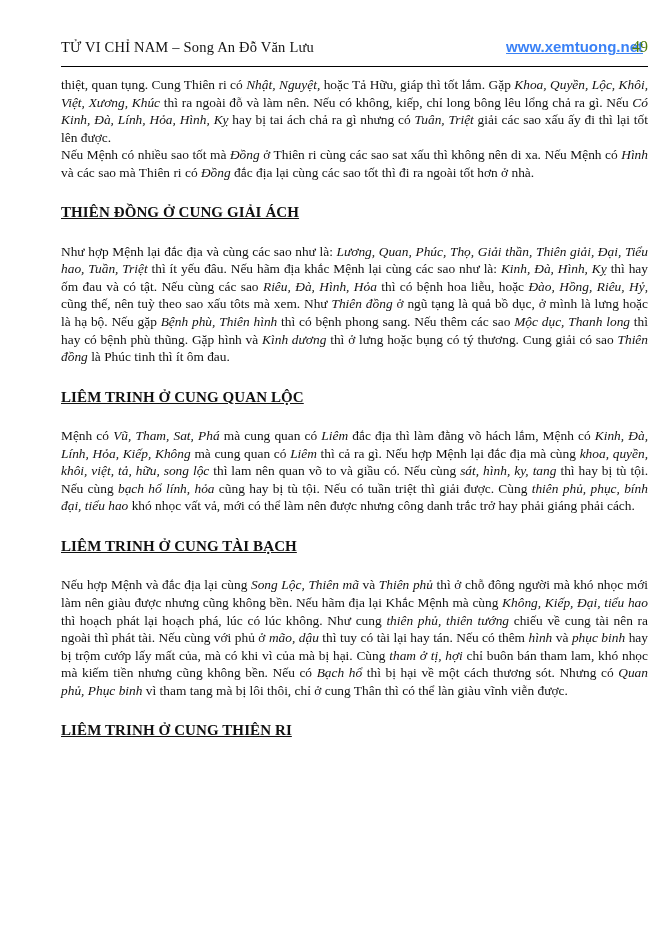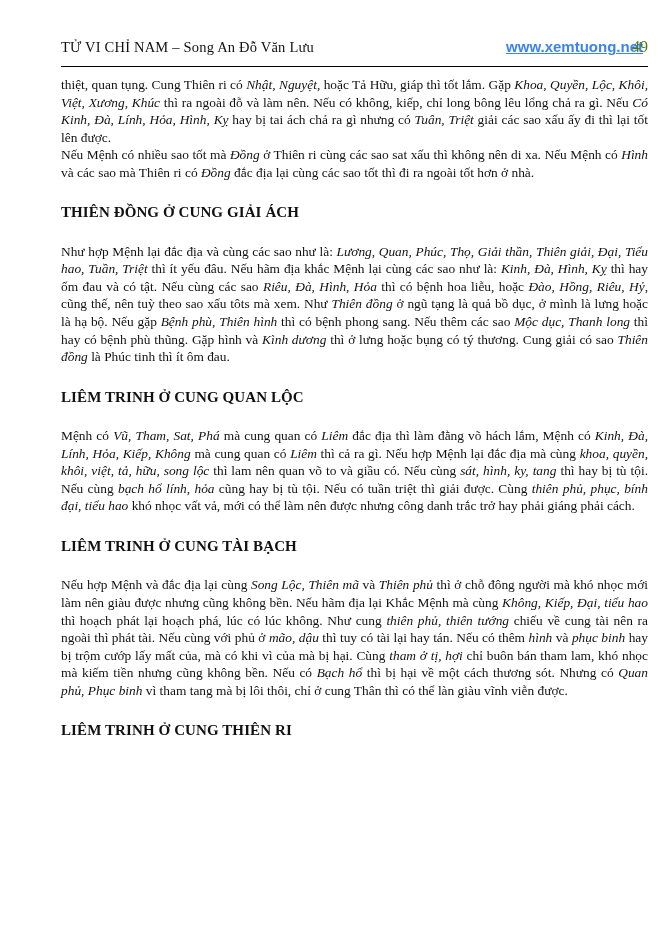--- a/index.html
+++ b/index.html
@@ -61,20 +61,21 @@
   }
   .para em {
     font-style: italic;
   }
   .heading {
     font-size: 15px;
     font-weight: bold;
     margin: 23px 0 21px 0;
     text-align: left;
     letter-spacing: 0.1px;
+    text-decoration: underline;
   }
 </style>
 </head>
 <body>
 
 <div class="sheet">
 
   <div class="hdr">
     <span class="hdr-title">TỬ VI CHỈ NAM – Song An Đỗ Văn Lưu</span>
     <span class="hdr-right">

